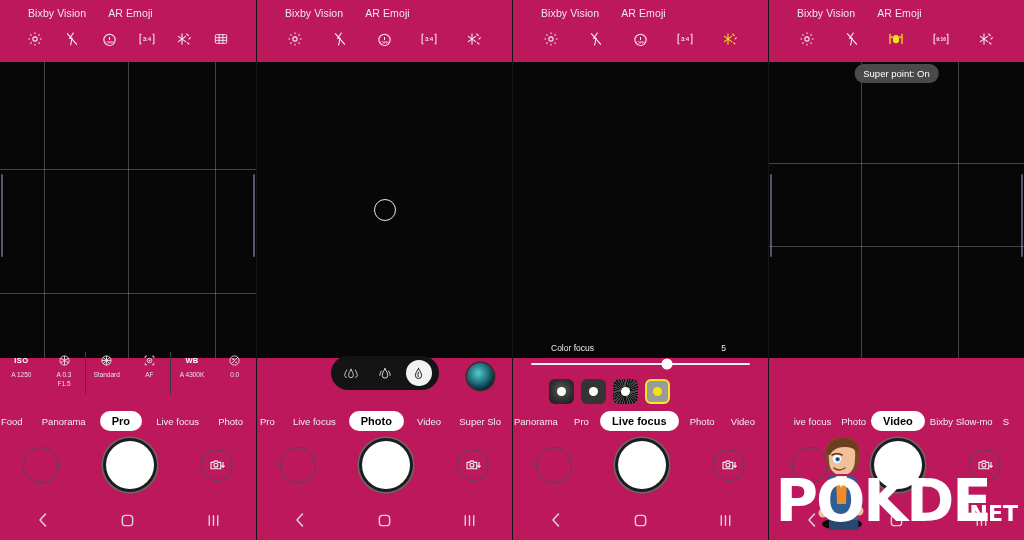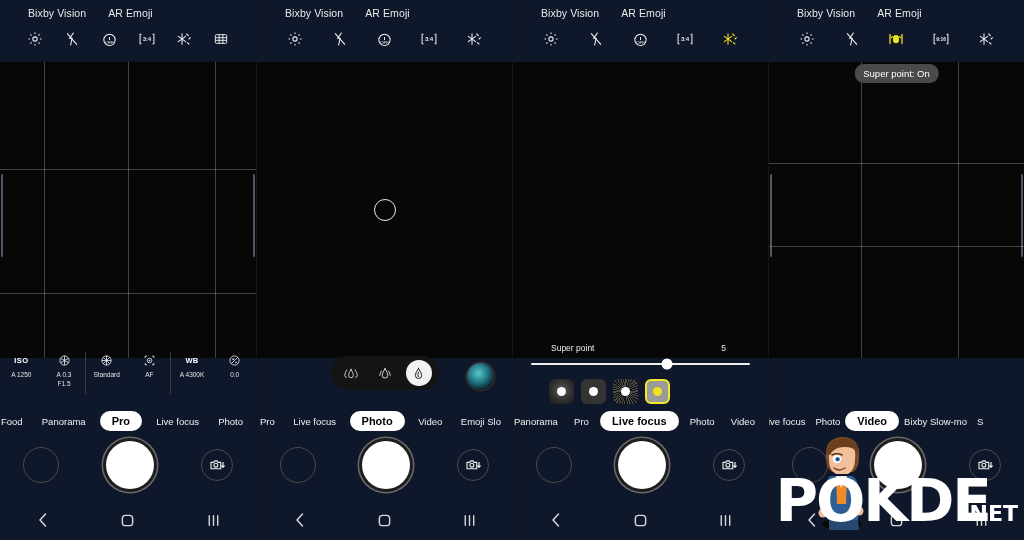--- a/index.html
+++ b/index.html
@@ -1,21 +1,21 @@
 <!DOCTYPE html>
 <html><head>
 <meta charset="utf-8">
 <style>
   * { margin:0; padding:0; box-sizing:border-box; }
   html,body { width:1024px; height:540px; background:#000; overflow:hidden; }
   body { font-family:"Liberation Sans", sans-serif; color:#fff; }
 
   .stage { position:relative; width:1024px; height:540px; background:#000; display:flex; }
 
-  .panel { position:relative; width:256px; height:540px; background:#0f172a; overflow:hidden; }
+  .panel { position:relative; width:256px; height:540px; background:#be185d; overflow:hidden; }
   .panel + .panel { border-left:1px solid #151515; }
 
   
   .viewfinder { position:absolute; left:0; top:62px; width:100%; height:296px; background:#070707; overflow:hidden; }
   .vf-grid { position:absolute; inset:0; pointer-events:none; }
   .vf-grid .gl { position:absolute; background:rgba(210,210,215,.30); }
   .gl.h { left:0; width:100%; height:1px; }
   .gl.v { top:0; height:100%; width:1px; }
   .edge-hi { position:absolute; width:2px; border-radius:2px; background:rgba(150,150,180,.55); }
 
@@ -323,21 +323,21 @@
               <path d="M12 10 Q10 14 11.5 17"></path>
             </svg>
           </div>
         </div>
         <div class="lens-thumb"></div>
         <div class="modes" style="justify-content:space-between;padding:0 2px;margin-left:-4px">
           <div class="mode">Pro</div>
           <div class="mode">Live focus</div>
           <div class="mode active">Photo</div>
           <div class="mode">Video</div>
-          <div class="mode">Emoji Slo</div>
+          <div class="mode">Super Slo</div>
         </div>
         <div class="shutter-row">
       <div class="gallery-btn"></div>
       <div class="shutter"></div>
       <div class="flip-btn">
             <svg width="18" height="18" viewBox="0 0 24 24" fill="none" stroke="#f0f0f0" stroke-width="1.5" stroke-linejoin="round">
         <path d="M4 8.5 L4 17 L17 17 L17 8.5 L13.5 8.5 L12 6.5 L9 6.5 L7.5 8.5 Z"></path>
         <circle cx="10.5" cy="12.3" r="2.6"></circle>
         <path d="M20 8 L20 15 M20 15 L17.8 12.8 M20 15 L22.2 12.8"></path>
             </svg>
@@ -402,21 +402,21 @@
                 <path d="M14.5 8 L3.5 16"></path>
         <path d="M16 4.5 L18.5 7"></path>
                 <path d="M19.5 12 L21.5 10"></path>
                 <path d="M17 17.5 L19.5 19.5"></path>
               </svg>
             </div>
           </div>
         </div>
         <div class="cp-wrap">
       <div class="cp-head">
-        <span class="cp-title">Super point</span>
+        <span class="cp-title">Color focus</span>
         <span class="cp-val">5</span>
       </div>
       <div class="cp-track">
         <div class="cp-knob" style="left:62%"></div>
       </div>
       <div class="cp-thumbs">
             <div class="cp-th t1">
               <span class="dot"></span>
             </div>
             <div class="cp-th t2">
@@ -517,21 +517,21 @@
                 <path d="M3.5 8 L14.5 16"></path>
                 <path d="M14.5 8 L3.5 16"></path>
         <path d="M16 4.5 L18.5 7"></path>
                 <path d="M19.5 12 L21.5 10"></path>
                 <path d="M17 17.5 L19.5 19.5"></path>
               </svg>
             </div>
           </div>
         </div>
         <div class="tooltip">Super point: On</div>
-        <div class="modes" style="justify-content:flex-start;padding:0 2px;margin-left:-8px">
+        <div class="modes" style="justify-content:flex-end;padding:0 2px;margin-left:-8px">
           <div class="mode">ive focus</div>
           <div class="mode">Photo</div>
           <div class="mode active">Video</div>
           <div class="mode">Bixby Slow-mo</div>
           <div class="mode">S</div>
         </div>
         <div class="shutter-row">
       <div class="gallery-btn"></div>
       <div class="shutter"></div>
       <div class="flip-btn">

